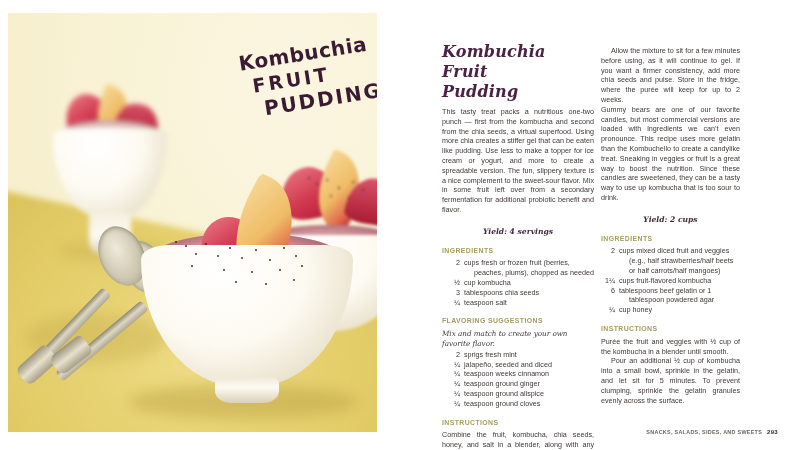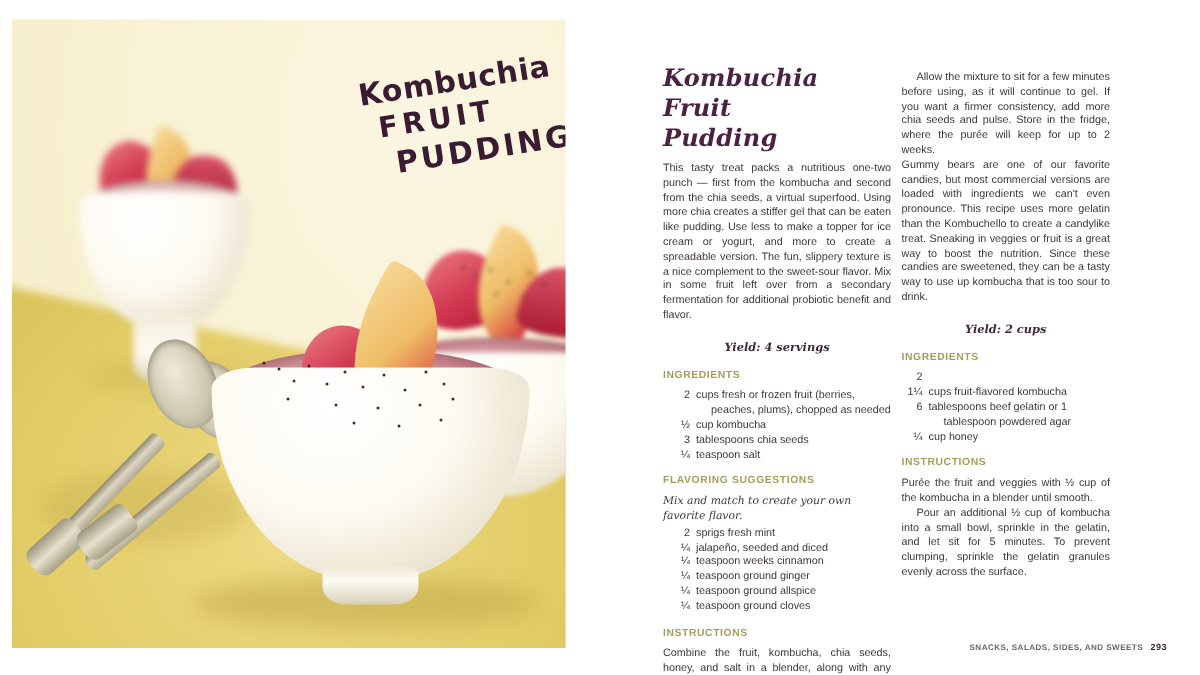--- a/index.html
+++ b/index.html
@@ -229,20 +229,21 @@
   <div id="col2" class="col">
     <p class="body-p indent">Allow the mixture to sit for a few minutes before using, as it will continue to gel. If you want a firmer consistency, add more chia seeds and pulse. Store in the fridge, where the purée will keep for up to 2 weeks.</p>
 
     <p class="body-p">Gummy bears are one of our favorite candies, but most commercial versions are loaded with ingredients we can't even pronounce. This recipe uses more gelatin than the Kombuchello to create a candylike treat. Sneaking in veggies or fruit is a great way to boost the nutrition. Since these candies are sweetened, they can be a tasty way to use up kombucha that is too sour to drink.</p>
     <div class="yield">Yield: 2 cups</div>
 
     <div class="sec">INGREDIENTS</div>
     <div>
       <div class="ing">
           <span class="qty">2</span>
+          <span class="itx">cups mixed diced fruit and veggies (e.g., half strawberries/half beets or half carrots/half mangoes)</span>
         </div>
       <div class="ing">
           <span class="qty">1¼</span>
           <span class="itx">cups fruit-flavored kombucha</span>
         </div>
       <div class="ing">
           <span class="qty">6</span>
           <span class="itx">tablespoons beef gelatin or 1 tablespoon powdered agar</span>
         </div>
       <div class="ing">

